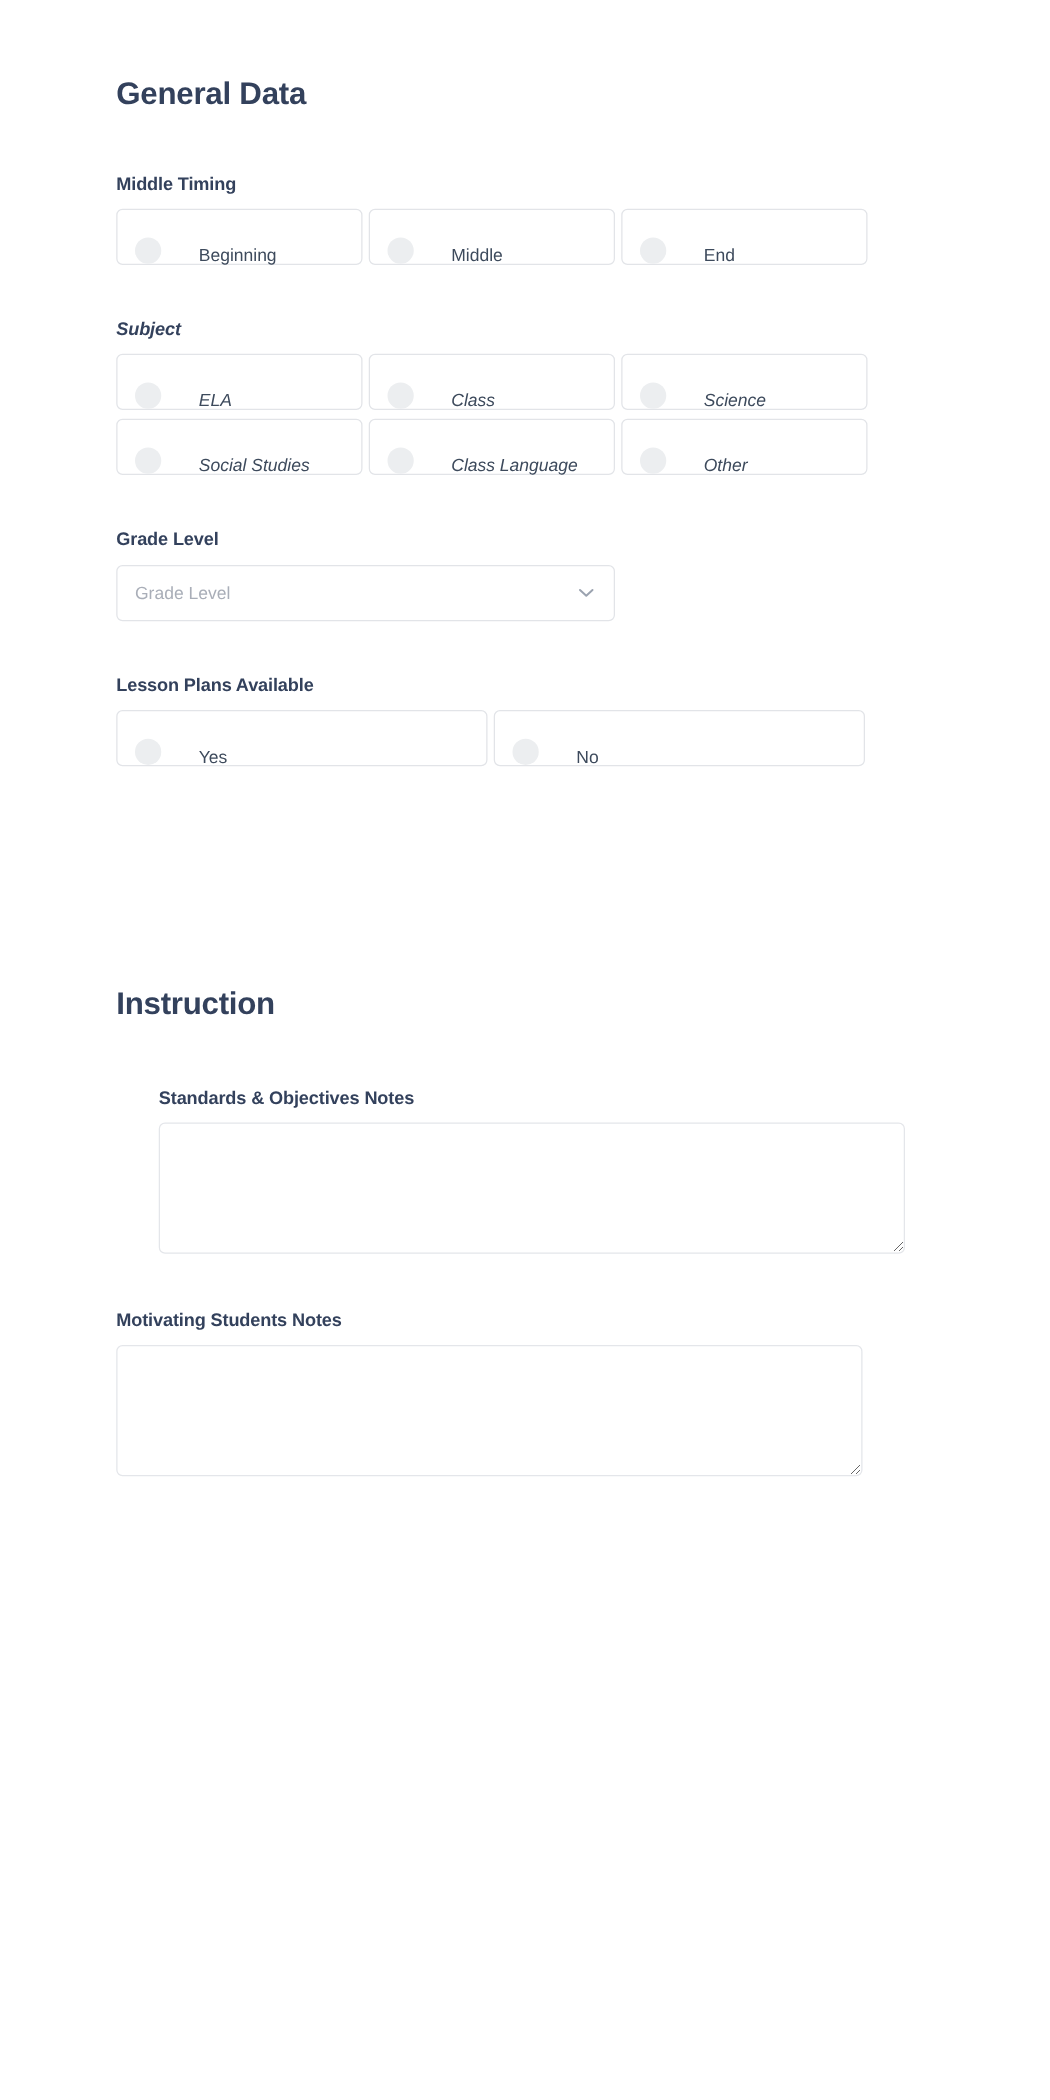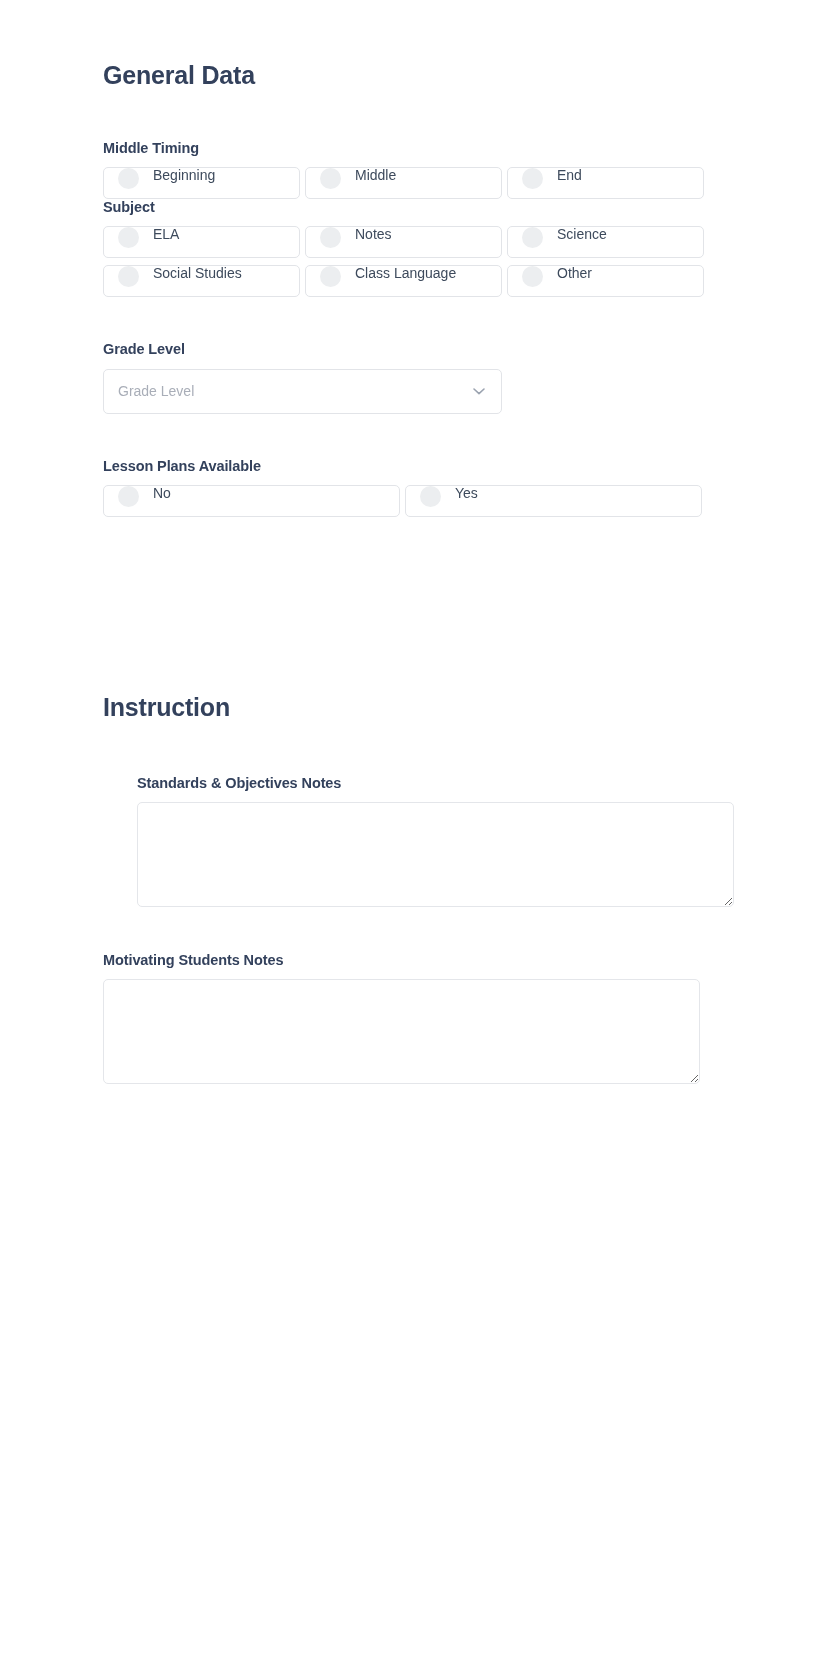--- a/index.html
+++ b/index.html
@@ -17,21 +17,21 @@
     position: relative;
   }
   .page {
     position: relative;
     width: 840px;
     height: 1680px;
     background: #ffffff;
   }
   .content {
     position: absolute;
-    left: 103px;
+    left: 93px;
     top: 0;
     width: 620px;
   }
 
   
   .section-heading {
     font-size: 25px;
     font-weight: bold;
     color: #33415c;
     letter-spacing: -0.2px;
@@ -54,27 +54,28 @@
   
   .options-grid {
     display: grid;
     gap: 7px 5px;
   }
   .options-grid.cols-3 { grid-template-columns: repeat(3, 197px); }
   .options-grid.cols-2 { grid-template-columns: repeat(2, 297px); }
 
   .option-card {
     display: flex;
-    align-items: flex-start;
-    height: 32px;
+    align-items: flex-end;
+    height: 45px;
     padding: 0 14px;
     border: 1px solid #e2e4e8;
     border-radius: 5px;
     background: #ffffff;
     cursor: pointer;
+    gap: 16px;
   }
   .radio-circle {
     width: 21px;
     height: 21px;
     border-radius: 50%;
     background: #eceef0;
     flex: 0 0 auto;
     margin-right: 14px;
   }
   .option-label {
@@ -144,30 +145,30 @@
             <span class="radio-circle"></span>
             <span class="option-label">Middle</span>
           </div>
           <div class="option-card">
             <span class="radio-circle"></span>
             <span class="option-label">End</span>
           </div>
         </div>
       </div>
 
-      <div class="field" style="">
+      <div class="field" style="margin-top:44px;font-style:italic;">
         <div class="field-label">Subject</div>
         <div class="options-grid cols-3">
           <div class="option-card">
             <span class="radio-circle"></span>
             <span class="option-label">ELA</span>
           </div>
           <div class="option-card">
             <span class="radio-circle"></span>
-            <span class="option-label">Notes</span>
+            <span class="option-label">Class</span>
           </div>
           <div class="option-card">
             <span class="radio-circle"></span>
             <span class="option-label">Science</span>
           </div>
           <div class="option-card">
             <span class="radio-circle"></span>
             <span class="option-label">Social Studies</span>
           </div>
           <div class="option-card">
@@ -191,25 +192,25 @@
             </svg>
           </span>
         </div>
       </div>
 
       <div class="field" style="margin-top:44px;">
         <div class="field-label">Lesson Plans Available</div>
         <div class="options-grid cols-2">
           <div class="option-card">
             <span class="radio-circle"></span>
+            <span class="option-label">Yes</span>
+          </div>
+          <div class="option-card">
+            <span class="radio-circle"></span>
             <span class="option-label">No</span>
-          </div>
-          <div class="option-card">
-            <span class="radio-circle"></span>
-            <span class="option-label">Yes</span>
           </div>
         </div>
       </div>
 
     </div>
 
     <div style="margin-top:177px;">
 
       <div class="section-heading" id="instruction-heading">Instruction</div>
 

